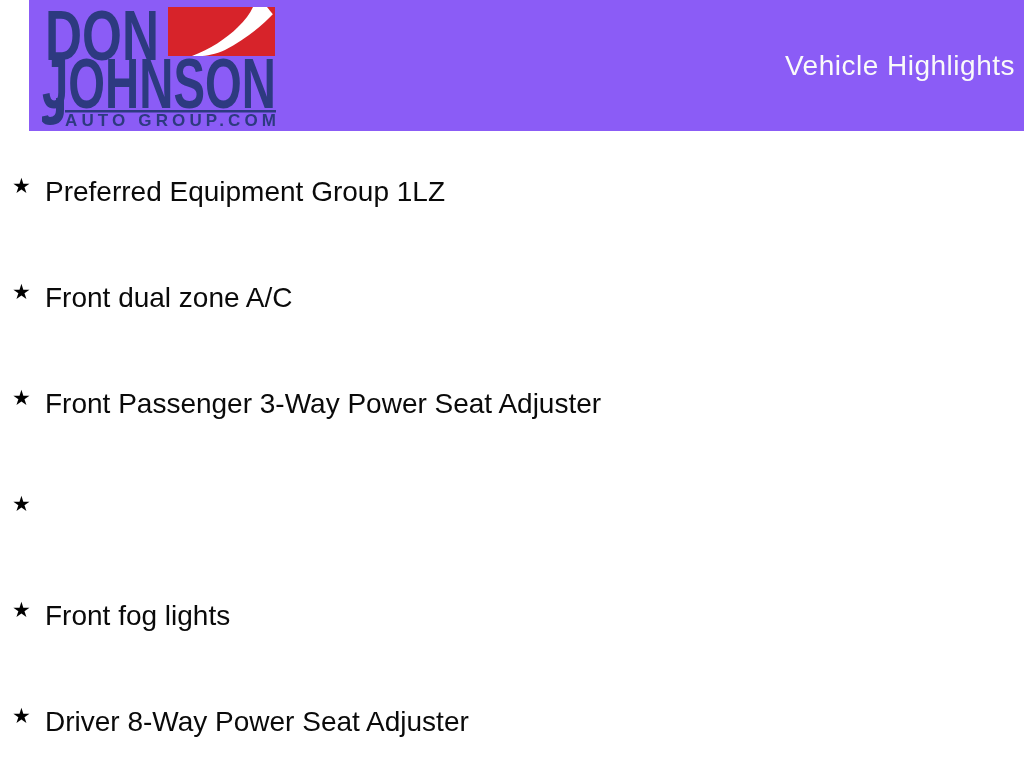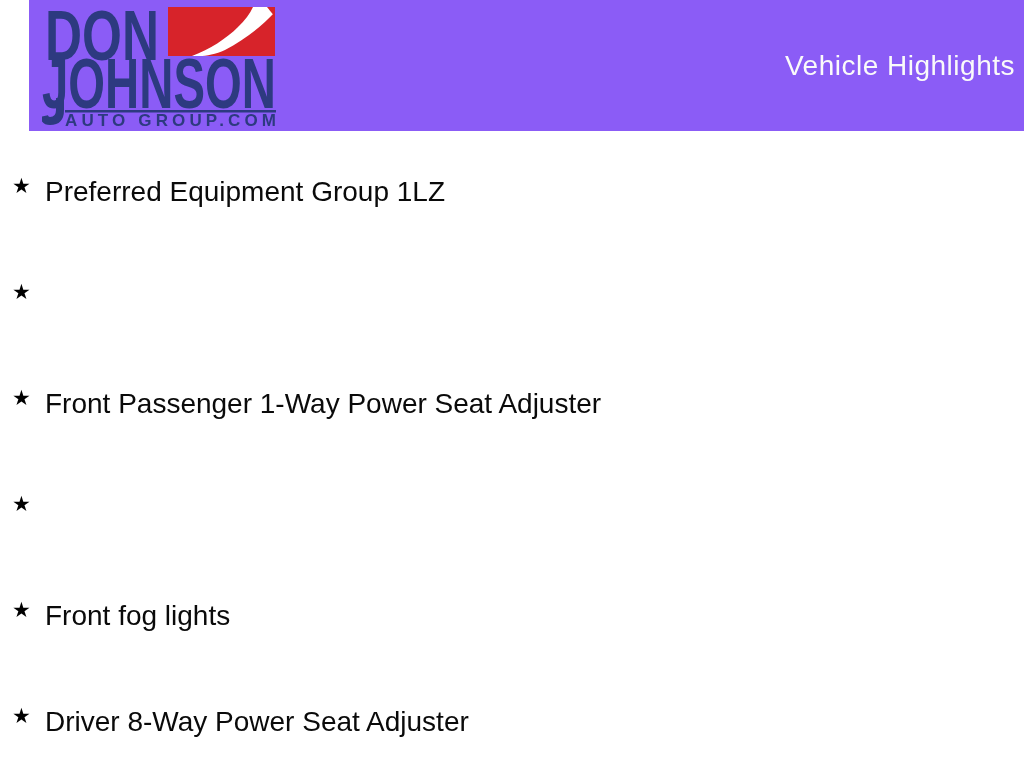--- a/index.html
+++ b/index.html
@@ -75,25 +75,26 @@
 
 <div class="features">
 
     <div class="feature">
       <span class="star">★</span>
       <span class="feature-text">Preferred Equipment Group 1LZ</span>
     </div>
 
     <div class="feature">
       <span class="star">★</span>
+      <span class="feature-text">Front dual zone A/C</span>
     </div>
 
     <div class="feature">
       <span class="star">★</span>
-      <span class="feature-text">Front Passenger 1-Way Power Seat Adjuster</span>
+      <span class="feature-text">Front Passenger 3-Way Power Seat Adjuster</span>
     </div>
 
     <div class="feature">
       <span class="star">★</span>
     </div>
 
     <div class="feature">
       <span class="star">★</span>
       <span class="feature-text">Front fog lights</span>
     </div>

